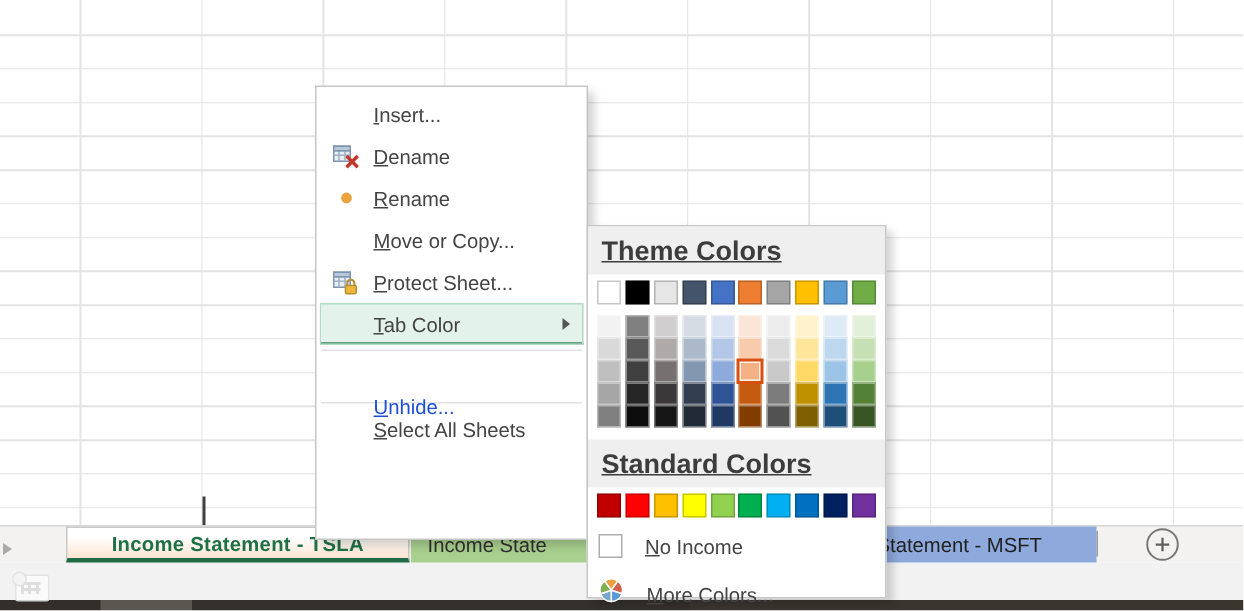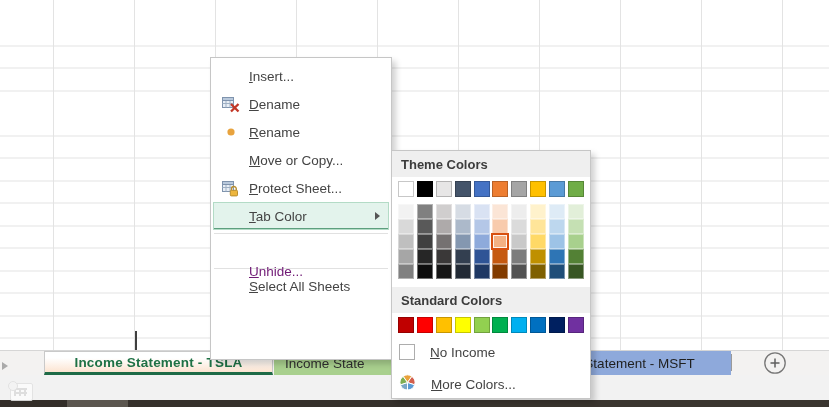--- a/index.html
+++ b/index.html
@@ -42,31 +42,31 @@
   .status-icon:after{content:"";position:absolute;left:-3px;top:-3px;width:8px;height:8px;border-radius:50%;
     background:#f4f4f4;border:1px solid #e0e0e0;}
 
   
   .ctxmenu{position:absolute;left:210px;top:57px;width:182px;height:303px;background:#fff;
            border:1px solid #c6c6c6;box-shadow:4px 4px 6px rgba(0,0,0,.18);box-sizing:border-box;
            padding-top:4px;z-index:5;}
   .mi{height:28px;margin:0 2px;display:flex;align-items:center;}
   .mi .ico{flex:0 0 36px;display:flex;justify-content:center;align-items:center;}
   .mi .lbl{font-size:13.5px;color:#444;}
-  .mi.disabled .lbl{color:#701a75;margin-top:40px;}
+  .mi.disabled .lbl{color:#1d4ed8;margin-top:40px;}
   .mi.hl{background:#e3f3ec;box-shadow:inset 0 0 0 1px #b3dbc6, inset 0 -2px 0 #5d9f7e;}
   .subarrow{margin-left:auto;margin-right:9px;width:0;height:0;
             border-top:4px solid transparent;border-bottom:4px solid transparent;border-left:5px solid #555;}
   .sep{height:1px;background:#e1e1e1;margin:3px 3px;}
   u{text-decoration:underline;}
 
   
   .submenu{position:absolute;left:391px;top:150px;width:200px;height:249px;background:#fff;
            border:1px solid #c6c6c6;box-shadow:4px 4px 6px rgba(0,0,0,.18);box-sizing:border-box;z-index:6;}
-  .ph{background:#efefef;padding:6px 9px 5px 9px;font-weight:bold;font-size:13px;color:#3c3c3c;}
+  .ph{background:#efefef;padding:6px 9px 5px 9px;font-weight:bold;font-size:18px;color:#3c3c3c;text-decoration:underline;}
   .ph2{margin-top:8px;}
   .swrow{display:flex;justify-content:space-between;margin:4px 6px 0 6px;}
   .swatch{width:16px;height:16px;box-sizing:border-box;border:1px solid rgba(0,0,0,.22);}
   .vargrid{display:flex;justify-content:space-between;margin:7px 6px 8px 6px;}
   .vcol{display:flex;flex-direction:column;}
   .vcell{width:16px;height:15px;box-shadow:inset 0 0 0 1px rgba(255,255,255,.4);}
   .vcell.sel{outline:2px solid #d8500f;outline-offset:-1px;position:relative;z-index:2;
              box-shadow:inset 0 0 0 2px rgba(255,255,255,.85);}
   .pick-row{display:flex;align-items:center;height:26px;margin-top:6px;padding-left:7px;cursor:pointer;}
   .pick-row .lbl{margin-left:15px;font-size:13.5px;color:#444;}

